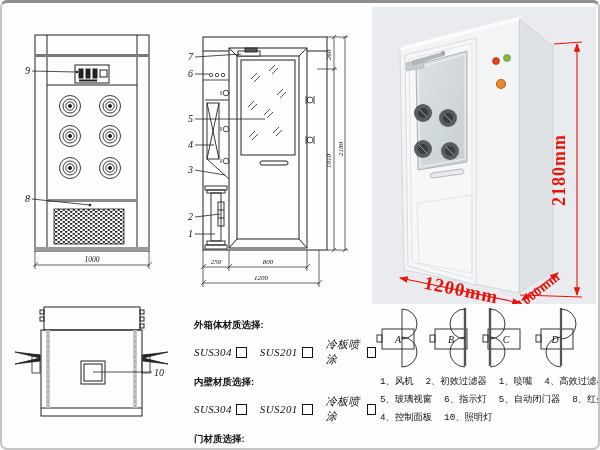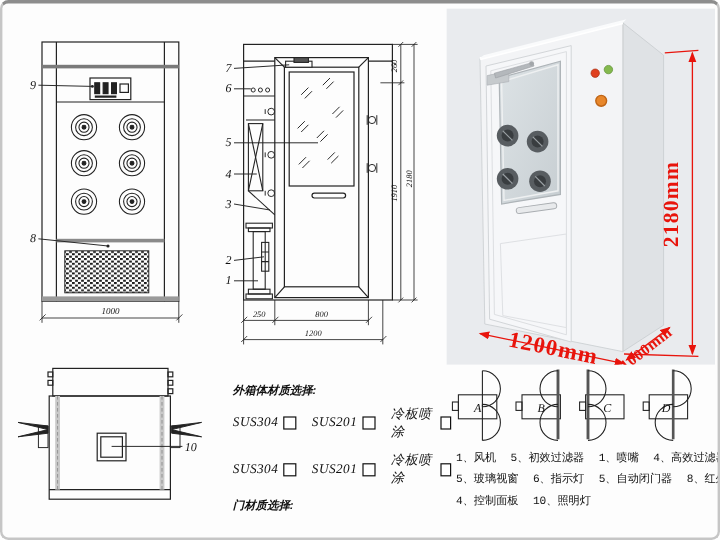--- a/index.html
+++ b/index.html
@@ -3,21 +3,21 @@
 <meta charset="utf-8">
 <style>
   html,body{margin:0;padding:0;background:#fff;}
   .page{position:relative;width:600px;height:450px;box-sizing:border-box;background:#fdfdfd;
         border:2px solid #c6c6c6;border-top:3px solid #8d8d8d;border-radius:7px;overflow:hidden;
         font-family:"Liberation Sans",sans-serif;color:#111;}
   svg text{font-family:"Liberation Serif",serif;}
   .abs{position:absolute;}
   
   #materials{left:192px;top:316px;width:182px;}
-  .mat-title{font-size:9.5px;font-weight:bold;color:#111;margin:0 0 5px 0;font-style:italic;}
+  .mat-title{font-size:9.5px;font-weight:bold;color:#111;margin:0 0 5px 0;}
   .mat-row{display:flex;gap:13px;margin:0 0 9px 0;}
   .mat-opt{display:flex;align-items:center;gap:4px;}
   .mat-label{font-family:"Liberation Serif",serif;font-style:italic;font-size:11px;letter-spacing:.4px;}
   .cbx{width:9px;height:9px;border:1.6px solid #111;background:#fff;display:inline-block;}
   
   #legend{left:378px;top:372px;width:216px;}
   .lg-title{font-size:9.5px;font-weight:bold;margin:0 0 4px 0;}
   .lg-row{display:flex;gap:12px;margin:0 0 5px 0;flex-wrap:nowrap;font-family:Liberation Mono, monospace;}
   .lg-item{font-size:9.3px;white-space:nowrap;}
   
@@ -381,20 +381,21 @@
         </span>
       <span class="mat-opt">
           <span class="mat-label">SUS201</span>
           <span class="cbx"></span>
         </span>
       <span class="mat-opt">
           <span class="mat-label">冷板喷涂</span>
           <span class="cbx"></span>
         </span>
     </div>
+    <div class="mat-title">内壁材质选择:</div>
     <div class="mat-row">
       <span class="mat-opt">
           <span class="mat-label">SUS304</span>
           <span class="cbx"></span>
         </span>
       <span class="mat-opt">
           <span class="mat-label">SUS201</span>
           <span class="cbx"></span>
         </span>
       <span class="mat-opt">
@@ -402,21 +403,21 @@
           <span class="cbx"></span>
         </span>
     </div>
     <div class="mat-title">门材质选择:</div>
 
   </div>
 
   <div class="abs" id="legend">
     <div class="lg-row">
       <span class="lg-item">1、风机</span>
-      <span class="lg-item">5、初效过滤器</span>
+      <span class="lg-item">2、初效过滤器</span>
       <span class="lg-item">1、喷嘴</span>
       <span class="lg-item">4、高效过滤器</span>
     </div>
     <div class="lg-row">
       <span class="lg-item">5、玻璃视窗</span>
       <span class="lg-item">6、指示灯</span>
       <span class="lg-item">5、自动闭门器</span>
       <span class="lg-item">8、红外线感应器</span>
     </div>
     <div class="lg-row">

